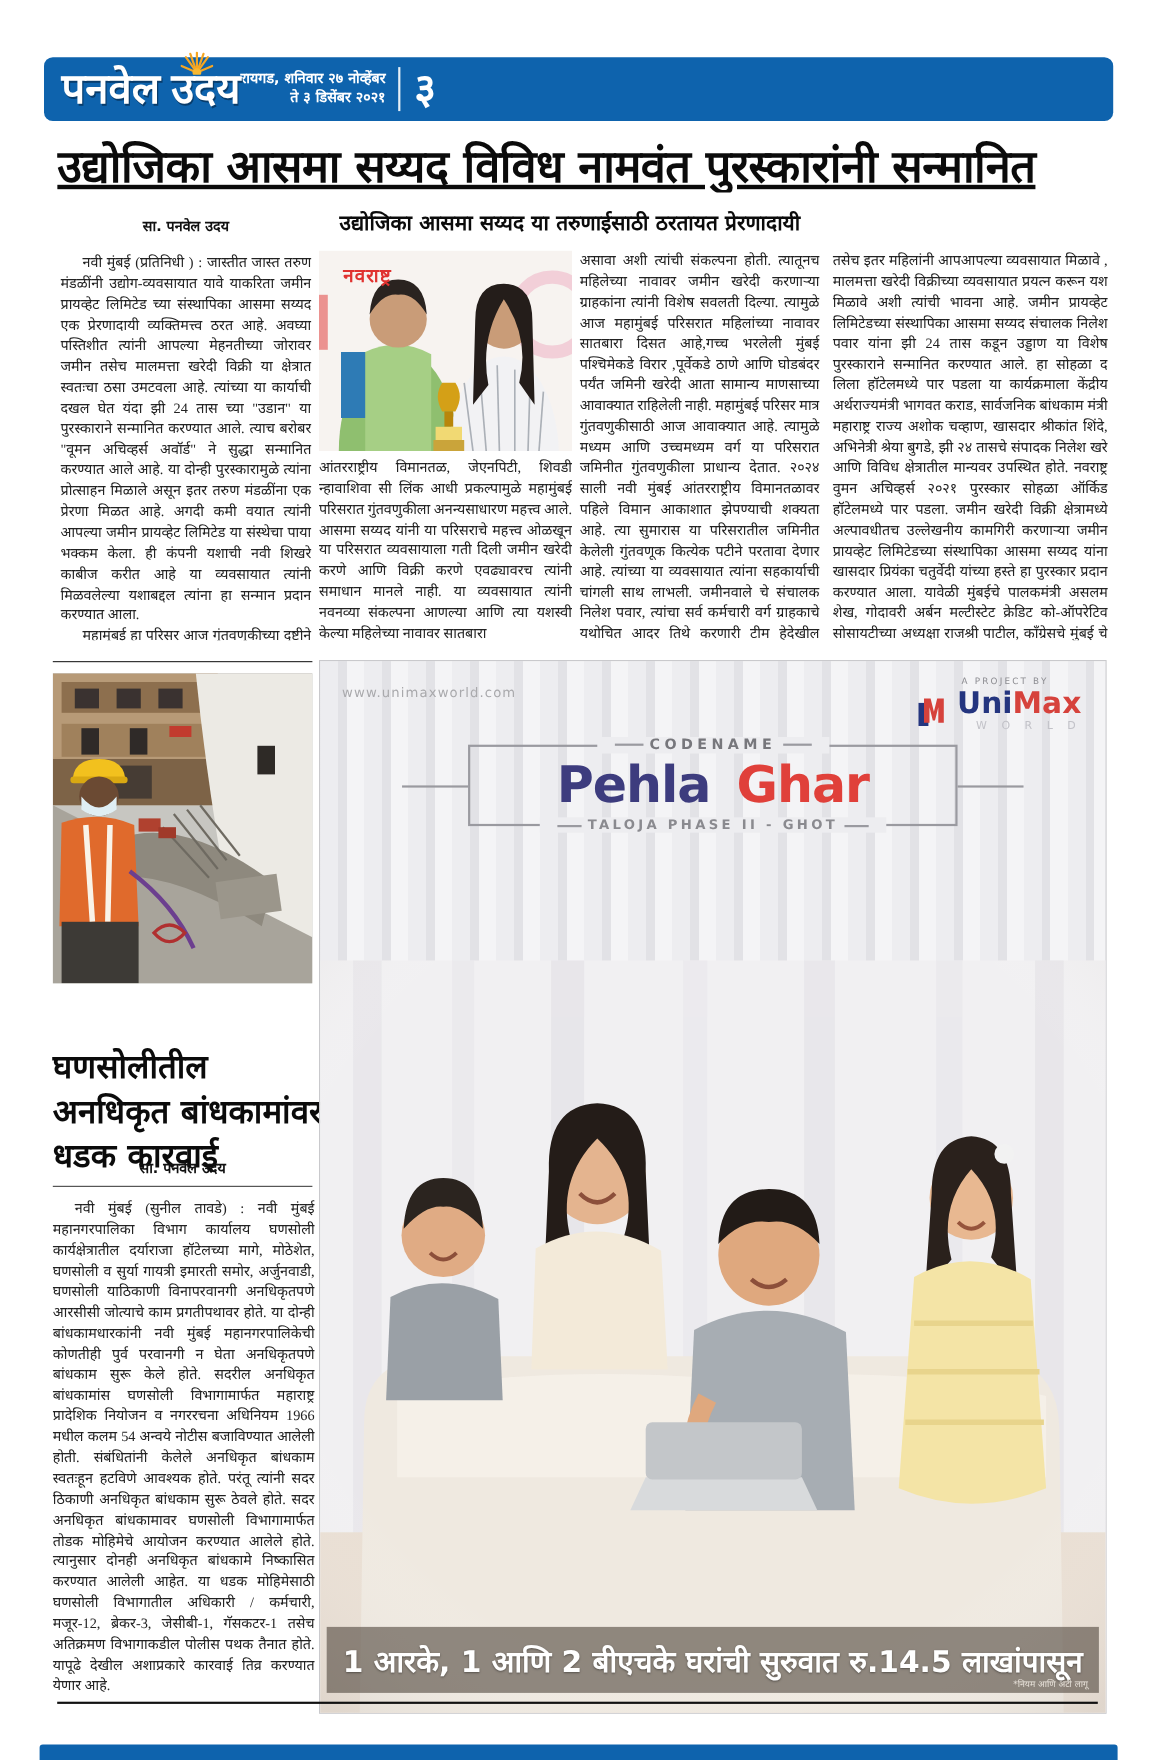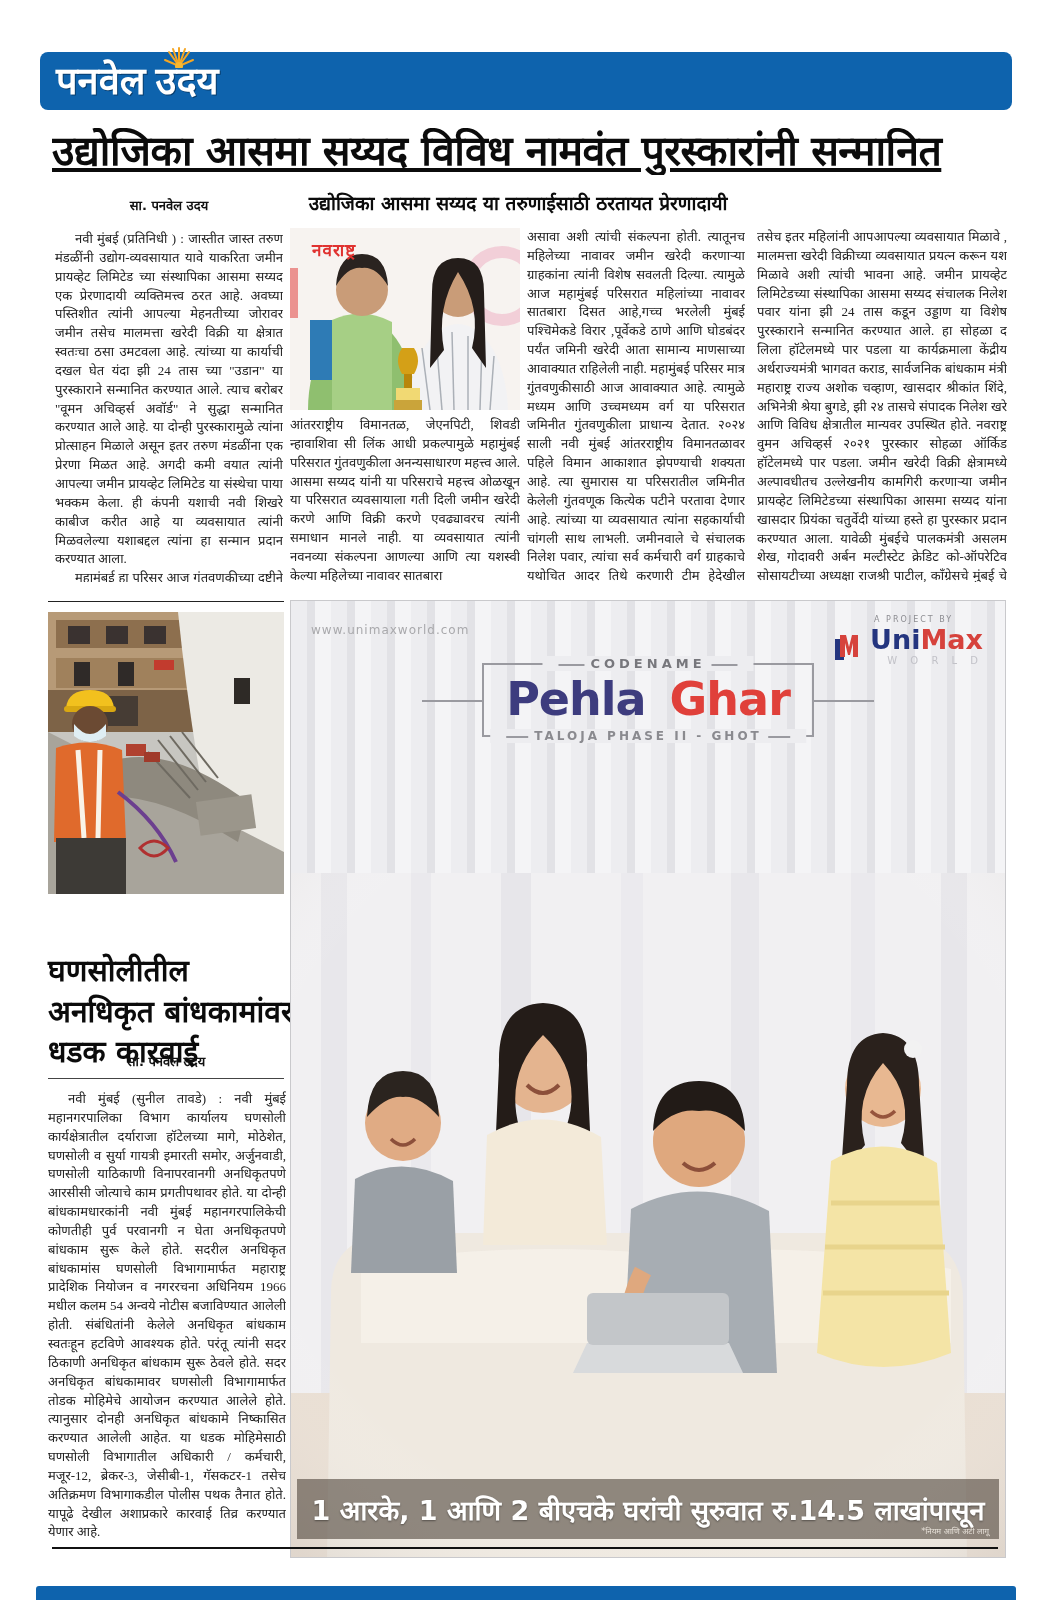--- a/index.html
+++ b/index.html
@@ -49,21 +49,21 @@
       background:repeating-linear-gradient(90deg,#ededf0 0 16px,#e2e2e6 16px 24px,#f4f4f6 24px 40px);overflow:hidden;}
   .ad-website{position:absolute;left:20px;top:22px;font-size:12px;color:#a9a9ac;letter-spacing:1px;}
   .ad-project{position:absolute;right:22px;top:14px;text-align:left;}
   .ad-project-label{font-size:8px;letter-spacing:2px;color:#8d8d92;margin-left:40px;margin-bottom:2px;}
   .logo-row{display:flex;align-items:center;gap:6px;}
   .logo-text{font-size:27px;font-weight:bold;line-height:1;}
   .logo-uni{color:#24357f;}
   .logo-max{color:#d6423c;}
   .logo-world{font-size:10px;letter-spacing:5px;color:#c2c2c8;text-align:right;margin-top:2px;}
 
-  .code-wrap{position:absolute;left:50%;top:62px;transform:translateX(-50%);width:332px;}
+  .code-wrap{position:absolute;left:50%;top:76px;transform:translateX(-50%);width:445px;}
   .code-box{position:relative;border:2px solid #9a9aa0;padding:10px 8px 12px;text-align:center;background:transparent;}
   .code-label{position:absolute;top:-9px;left:50%;transform:translateX(-50%);padding:0 10px;
               background:#ededf0;font-size:13px;letter-spacing:4px;color:#77777c;font-weight:bold;white-space:nowrap;}
   .code-label:before,.code-label:after{content:"";display:inline-block;width:26px;border-top:2px solid #9a9aa0;vertical-align:middle;margin:0 6px;}
   .code-name{font-size:46px;font-weight:bold;line-height:1.05;letter-spacing:-1px;}
   .cn-pehla{color:#3d3c7e;}
   .cn-ghar{color:#e0403a;margin-left:24px;}
   .code-loc{position:absolute;bottom:-8px;left:50%;transform:translateX(-50%);padding:0 10px;background:#ededf0;
             font-size:12px;letter-spacing:3px;color:#8a8a8f;font-weight:bold;white-space:nowrap;}
   .code-loc:before,.code-loc:after{content:"";display:inline-block;width:22px;border-top:2px solid #9a9aa0;vertical-align:middle;margin:0 6px;}
@@ -105,20 +105,28 @@
               <line x1="15" y1="20" x2="1" y2="14"></line>
             <line x1="15" y1="20" x2="29" y2="14"></line>
               <line x1="15" y1="20" x2="9" y2="3"></line>
             <line x1="15" y1="20" x2="21" y2="3"></line>
           </g>
           <circle cx="15" cy="20" r="4" fill="#f7b731"></circle>
         </svg>
         <span>उदय</span>
       </span>
     </div>
+    <div class="mh-right">
+      <div class="mh-date">
+        <div>रायगड, शनिवार २७ नोव्हेंबर</div>
+        <div>ते ३ डिसेंबर २०२१</div>
+      </div>
+      <div class="mh-sep"></div>
+      <div class="mh-page">३</div>
+    </div>
   </div>
 
   <div class="headline1">उद्योजिका आसमा सय्यद विविध नामवंत पुरस्कारांनी सन्मानित</div>
   <div class="byline1">सा. पनवेल उदय</div>
   <div class="subheadline">उद्योजिका आसमा सय्यद या तरुणाईसाठी ठरतायत प्रेरणादायी</div>
 
   <div class="colbox col1">
     <p>नवी मुंबई (प्रतिनिधी ) : जास्तीत जास्त तरुण मंडळींनी उद्योग-व्यवसायात यावे याकरिता जमीन प्रायव्हेट लिमिटेड च्या संस्थापिका आसमा सय्यद एक प्रेरणादायी व्यक्तिमत्त्व ठरत आहे. अवघ्या पस्तिशीत त्यांनी आपल्या मेहनतीच्या जोरावर जमीन तसेच मालमत्ता खरेदी विक्री या क्षेत्रात स्वतःचा ठसा उमटवला आहे. त्यांच्या या कार्याची दखल घेत यंदा झी 24 तास च्या "उडान" या पुरस्काराने सन्मानित करण्यात आले. त्याच बरोबर "वूमन अचिव्हर्स अवॉर्ड" ने सुद्धा सन्मानित करण्यात आले आहे. या दोन्ही पुरस्कारामुळे त्यांना प्रोत्साहन मिळाले असून इतर तरुण मंडळींना एक प्रेरणा मिळत आहे. अगदी कमी वयात त्यांनी आपल्या जमीन प्रायव्हेट लिमिटेड या संस्थेचा पाया भक्कम केला. ही कंपनी यशाची नवी शिखरे काबीज करीत आहे या व्यवसायात त्यांनी मिळवलेल्या यशाबद्दल त्यांना हा सन्मान प्रदान करण्यात आला.</p>
     <p>महामुंबई हा परिसर आज गुंतवणुकीच्या दृष्टीने सर्वात महत्त्वाचा परिसर मानला जातो. मुंबई-गोवा महामार्ग, मुंबई पुणे द्रुतगती महामार्ग, नवी मुंबई</p>
   </div>

